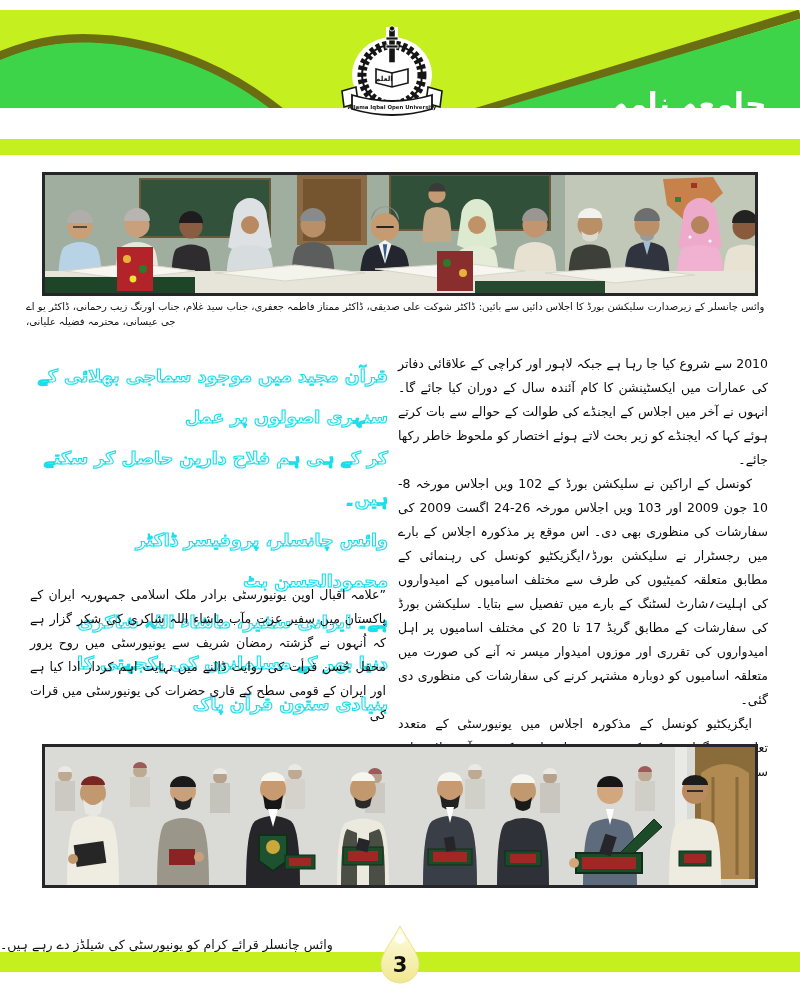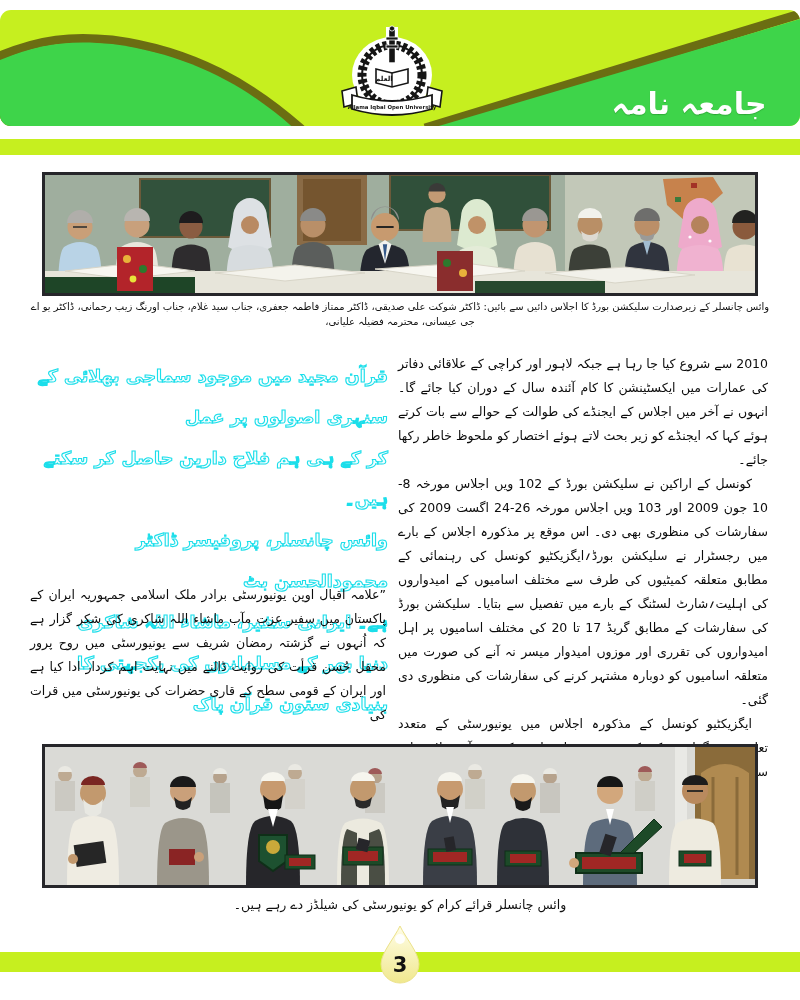--- a/index.html
+++ b/index.html
@@ -2,38 +2,38 @@
 <html lang="ur"><head>
 <meta charset="utf-8">
 <style>
   html,body{margin:0;padding:0;}
   body{
     width:800px;height:1000px;position:relative;overflow:hidden;
     background:#ffffff;
     font-family:"DejaVu Sans","Liberation Sans",sans-serif;
   }
   
-  .band{position:absolute;left:0;top:10px;width:800px;height:116px;background:#c6ef1f;overflow:hidden;border-radius:11px;}
+  .band{position:absolute;left:0;top:10px;width:800px;height:98px;background:#c6ef1f;overflow:hidden;}
   .band svg{position:absolute;left:0;top:0;}
   .logo-wrap{position:absolute;left:330px;top:25px;width:124px;height:100px;}
   .masthead-title{
     position:absolute;left:600px;top:76px;width:178px;
     text-align:center;color:#ffffff;font-weight:bold;font-size:30px;
     direction:rtl;letter-spacing:0;text-shadow:0 1px 1px rgba(0,60,0,.25);
   }
   .strip{position:absolute;left:0;top:139px;width:800px;height:16px;background:#c6ef1f;}
   
   .photo{position:absolute;border:3px solid #26262a;background:#cfcfc8;overflow:hidden;}
   .photo1{left:42px;top:172px;width:710px;height:118px;}
   .photo2{left:42px;top:744px;width:710px;height:138px;}
   .photo svg{display:block;}
   
-  .caption{position:absolute;direction:rtl;color:#111;text-align:center;}
+  .caption{position:absolute;direction:rtl;color:#111;text-align:left;}
   .caption1{left:26px;top:299px;width:748px;font-size:10px;line-height:15px;}
-  .caption2{left:0;top:896px;width:800px;font-size:12.5px;line-height:18px;}
+  .caption2{left:0;top:936px;width:800px;font-size:12.5px;line-height:18px;}
   
   .quote{position:absolute;left:30px;top:356px;width:358px;direction:rtl;
          font-size:17.5px;line-height:41px;font-weight:bold;}
   .quote .ql{
     color:#1bdeea;
     -webkit-text-fill-color:#f4feff;
     -webkit-text-stroke:1.1px #1bdeea;
   }
   
   .bodytext{direction:rtl;text-align:justify;color:#0c0c0c;font-size:12.5px;line-height:24px;}

